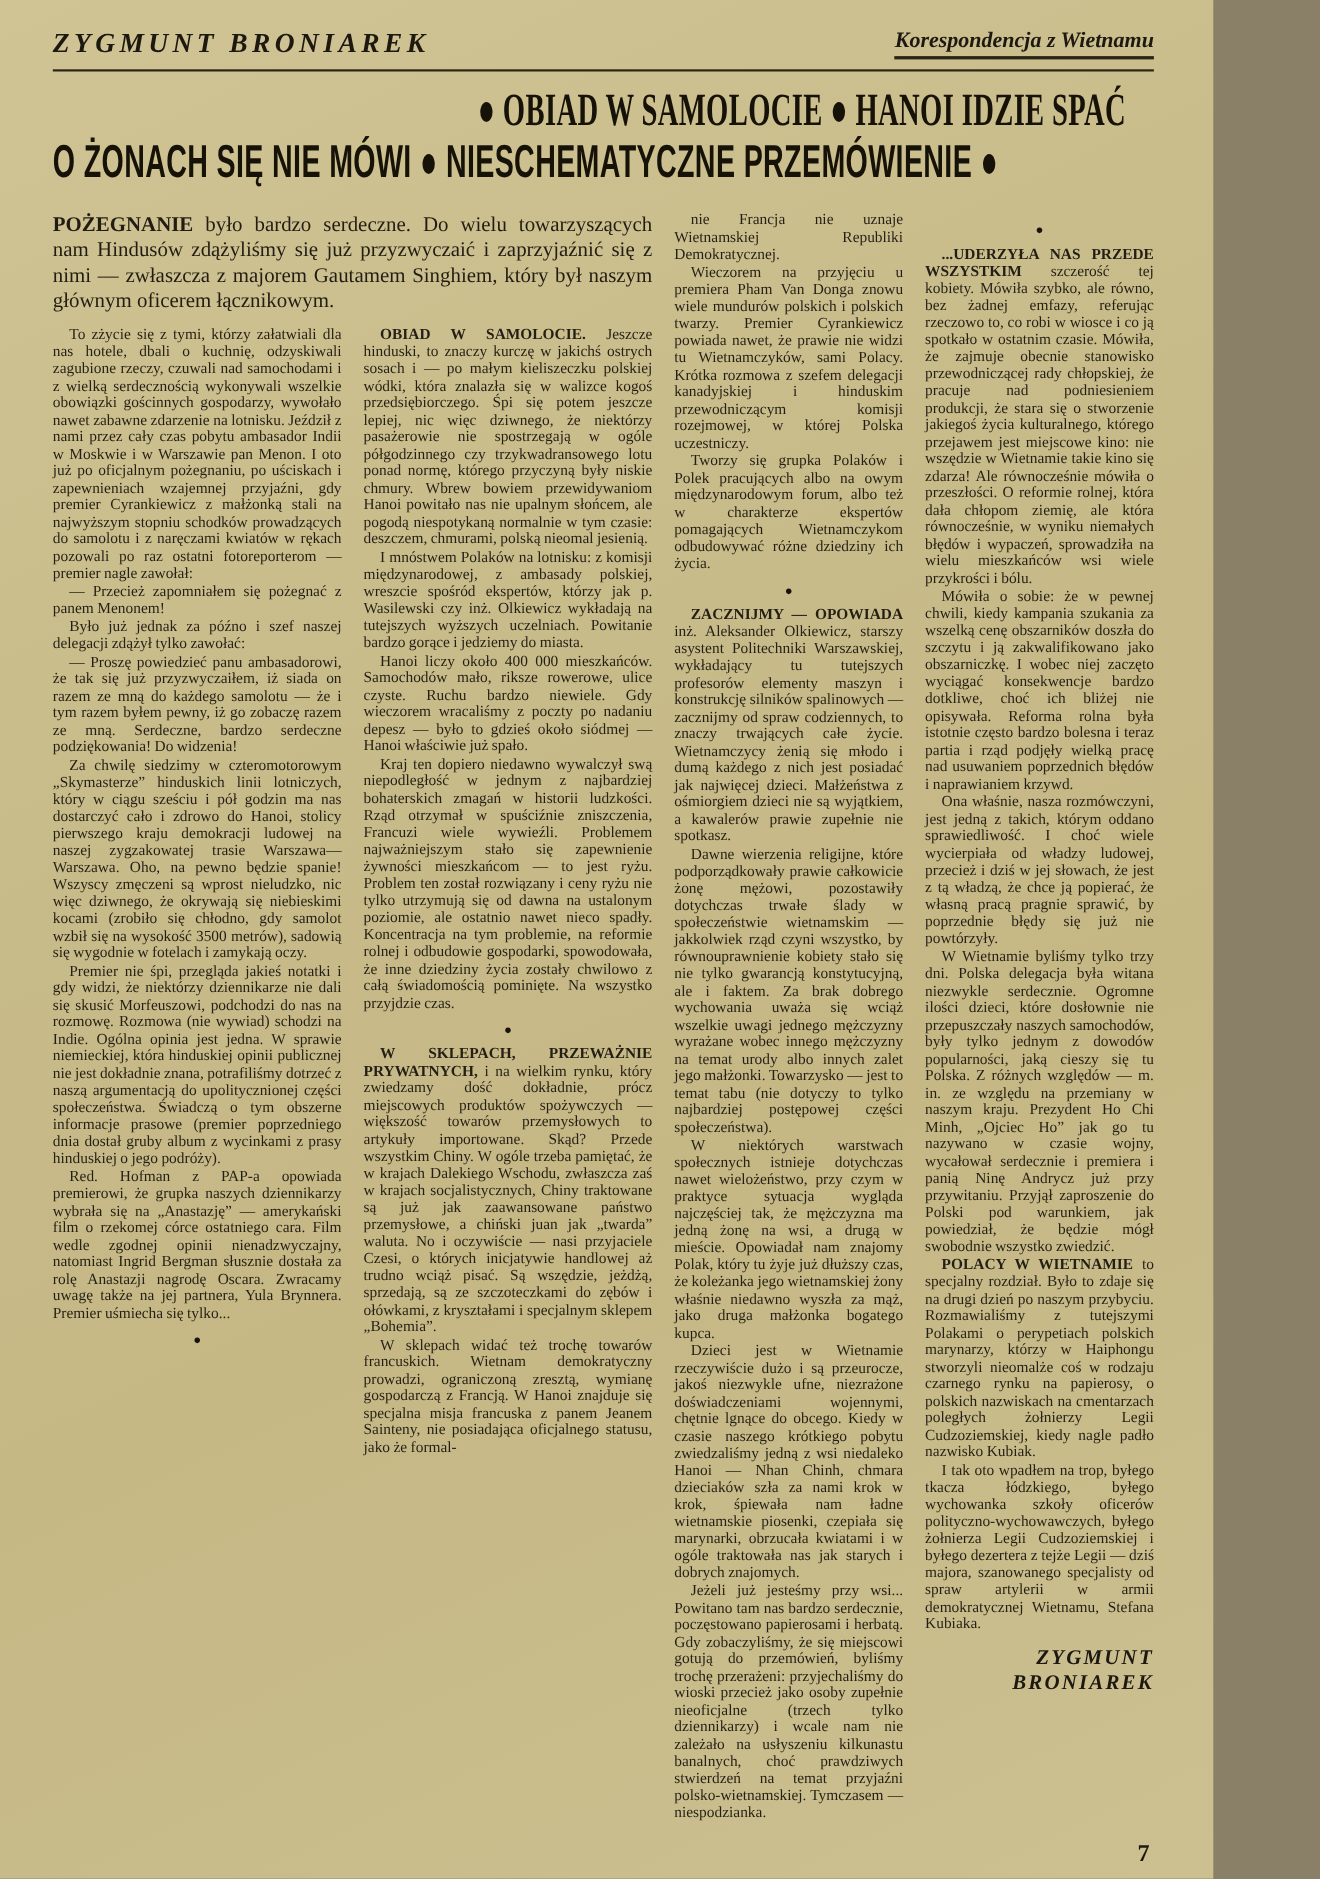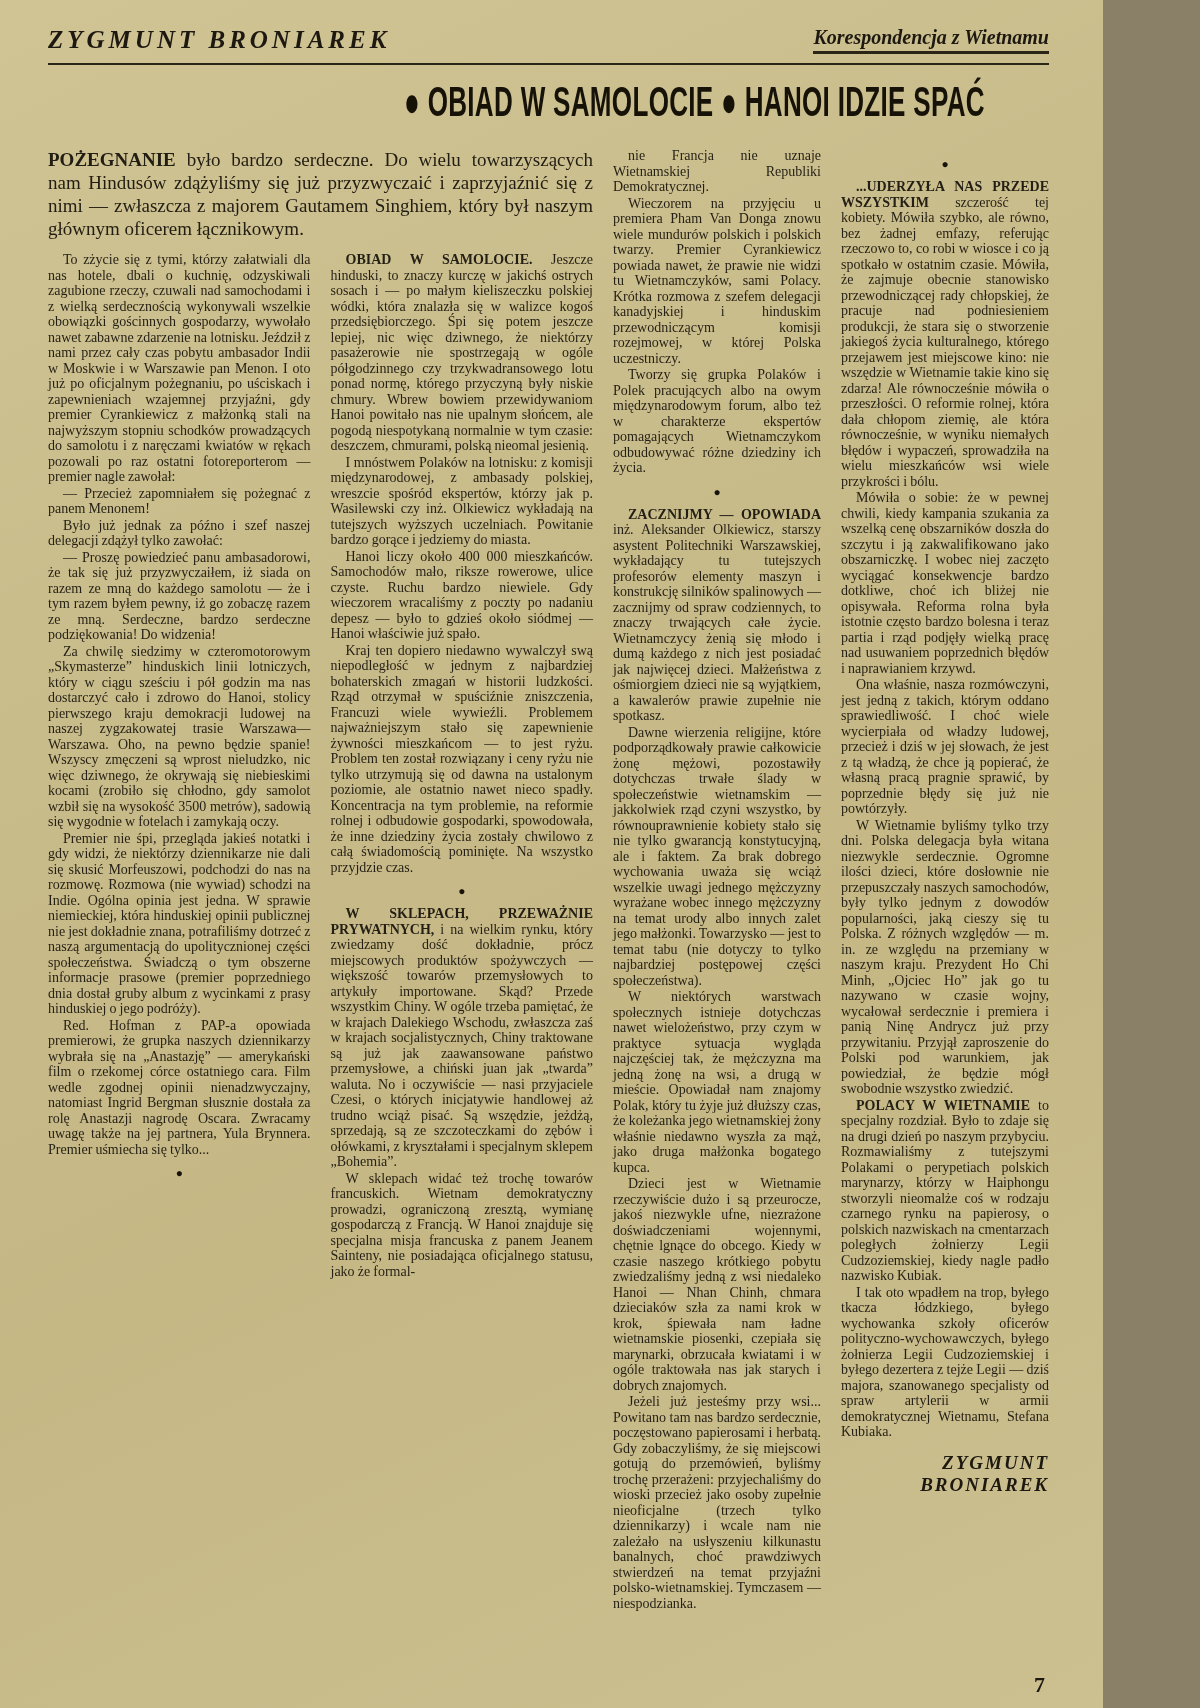--- a/index.html
+++ b/index.html
@@ -21,21 +21,21 @@
   .rubric{
     font-size:20px; font-weight:bold; font-style:italic; color:#1d1810;
     border-bottom:3px solid #2b2518; padding-bottom:2px;
   }
   .headline{ margin:14px 0 24px; color:#161208; }
   .hl-line{ white-space:nowrap; height:45px; line-height:45px; font-family:"Liberation Sans", sans-serif; }
   .hl-line span{
     display:inline-block; font-size:42px; font-weight:bold; letter-spacing:0.5px;
     transform:scaleX(0.62); transform-origin:left center;
   }
-  .hl-right{ text-align:left; }
+  .hl-right{ text-align:center;font-family:Liberation Serif, serif; }
   .hl-right span{ transform-origin:right center; }
 
   .body-grid{ display:flex; gap:20px; }
   .left-half{ width:545px; flex:none; }
   .two-col{ display:flex; gap:20px; }
   .two-col .col{ flex:1 1 0; min-width:0; }
   .body-grid > .col{ flex:1 1 0; min-width:0; }
 
   .intro{
     font-size:19px; line-height:23px; text-align:justify; margin-bottom:12px; color:#221d12;
@@ -61,20 +61,21 @@
 
 <div class="page">
 
   <header class="masthead">
     <div class="author">ZYGMUNT BRONIAREK</div>
     <div class="rubric">Korespondencja z Wietnamu</div>
   </header>
 
   <div class="headline">
     <div class="hl-line hl-right"><span>● OBIAD W SAMOLOCIE ● HANOI IDZIE SPAĆ</span></div>
+    <div class="hl-line"><span>O ŻONACH SIĘ NIE MÓWI ● NIESCHEMATYCZNE PRZEMÓWIENIE ●</span></div>
   </div>
 
   <div class="body-grid">
     <div class="left-half">
       <p class="intro"><strong>POŻEGNANIE</strong><span> było bardzo serdeczne. Do wielu towarzyszących nam Hindusów zdążyliśmy się już przyzwyczaić i zaprzyjaźnić się z nimi — zwłaszcza z majorem Gautamem Singhiem, który był naszym głównym oficerem łącznikowym.</span></p>
       <div class="two-col">
         <div class="col">
             <p class="para">To zżycie się z tymi, którzy załatwiali dla nas hotele, dbali o kuchnię, odzyskiwali zagubione rzeczy, czuwali nad samochodami i z wielką serdecznością wykonywali wszelkie obowiązki gościnnych gospodarzy, wywołało nawet zabawne zdarzenie na lotnisku. Jeździł z nami przez cały czas pobytu ambasador Indii w Moskwie i w Warszawie pan Menon. I oto już po oficjalnym pożegnaniu, po uściskach i zapewnieniach wzajemnej przyjaźni, gdy premier Cyrankiewicz z małżonką stali na najwyższym stopniu schodków prowadzących do samolotu i z naręczami kwiatów w rękach pozowali po raz ostatni fotoreporterom — premier nagle zawołał:</p>
             <p class="para">— Przecież zapomniałem się pożegnać z panem Menonem!</p>
             <p class="para">Było już jednak za późno i szef naszej delegacji zdążył tylko zawołać:</p>

